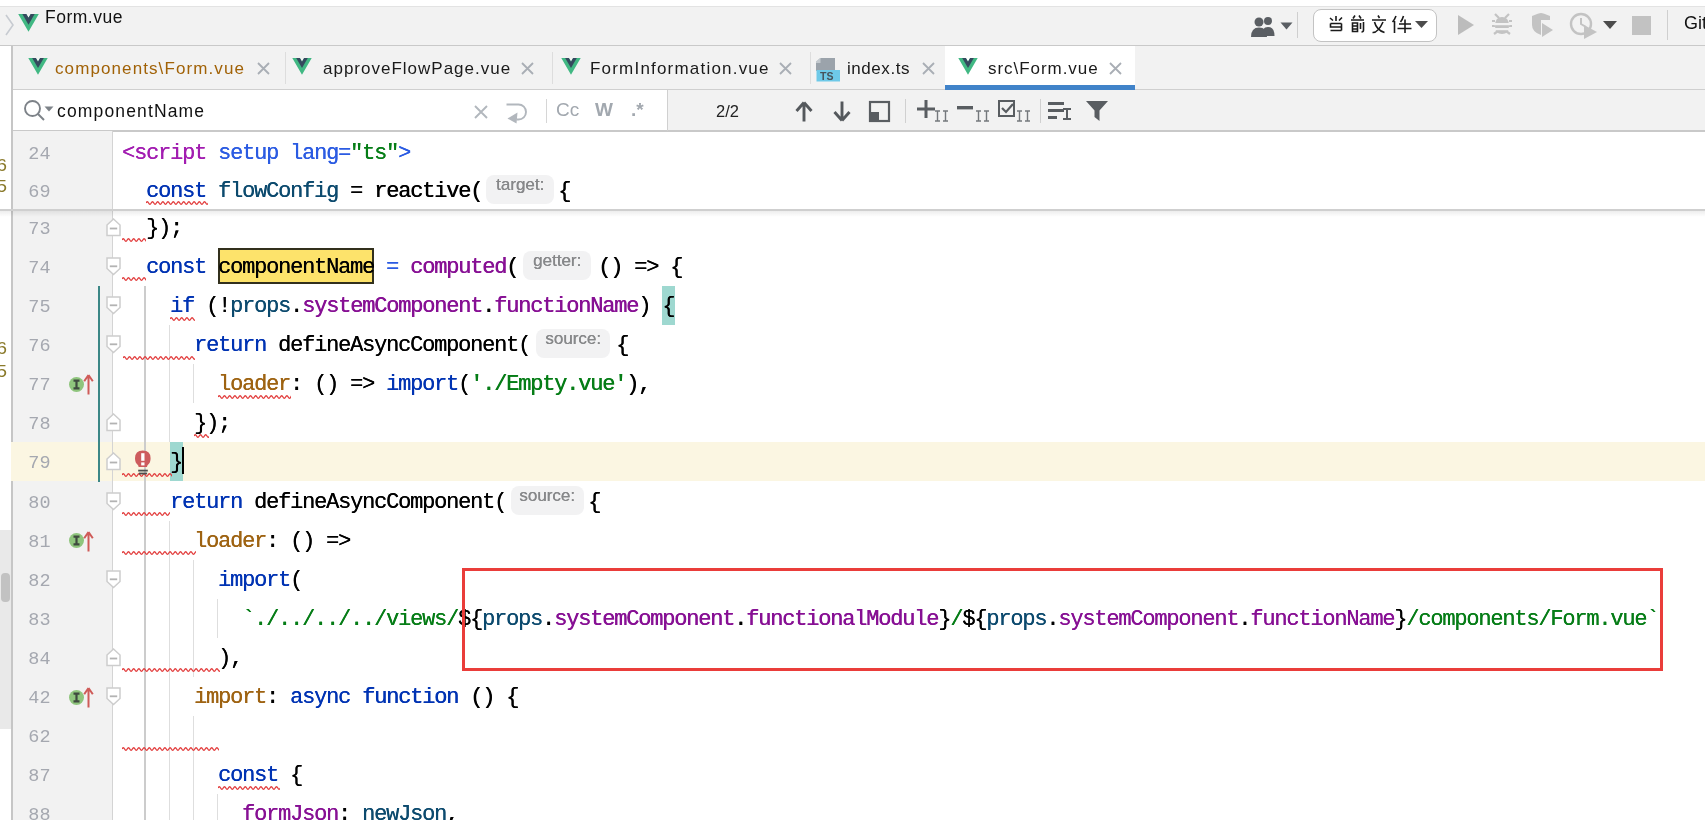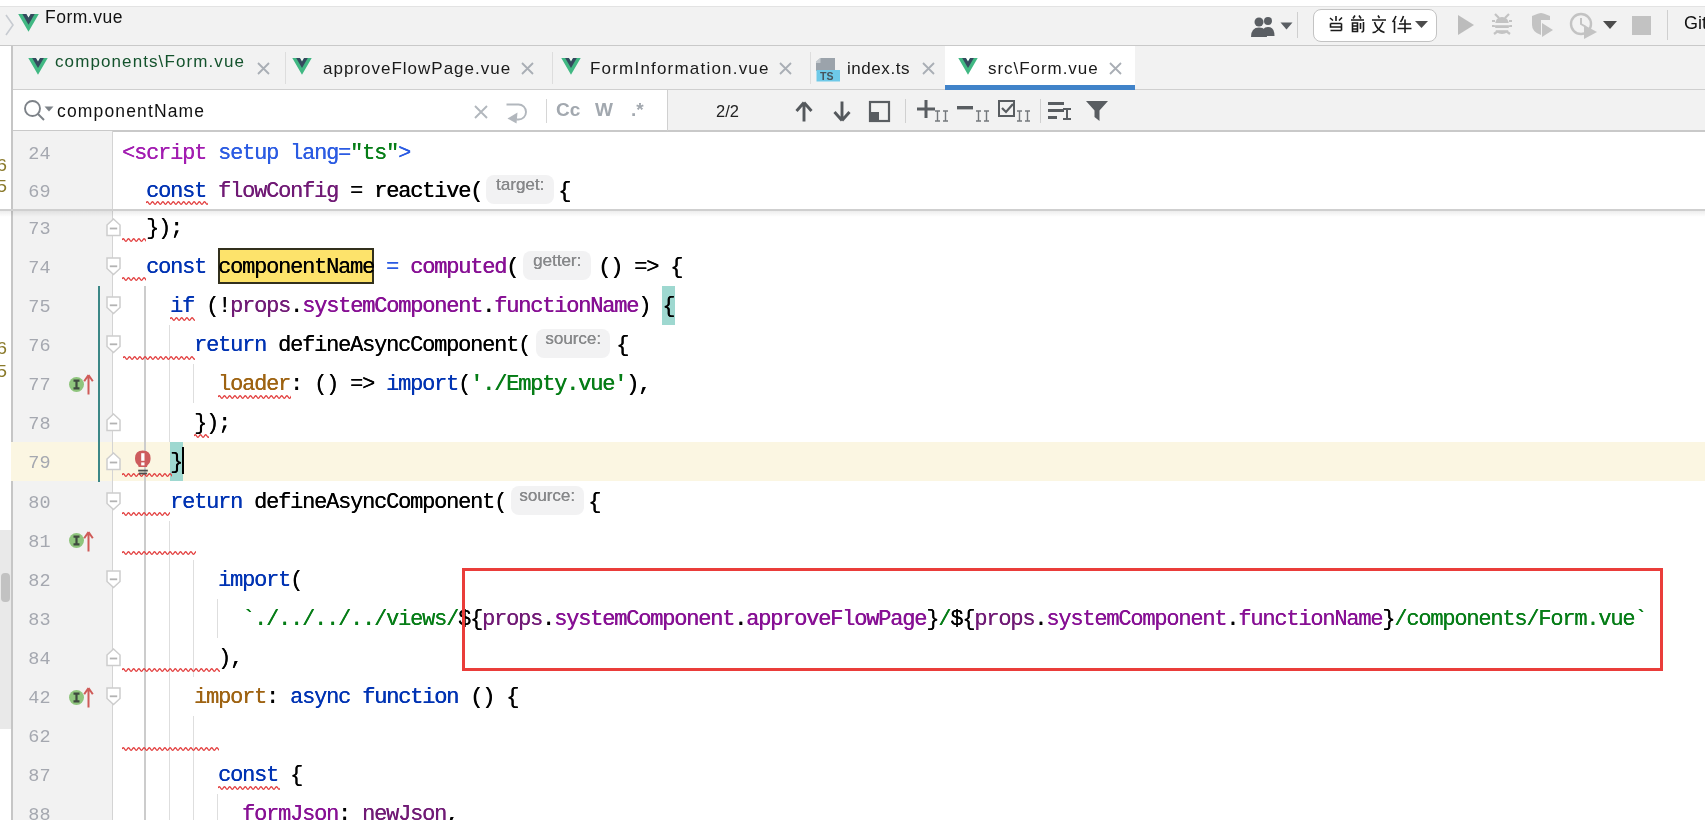--- a/index.html
+++ b/index.html
@@ -1,21 +1,21 @@
 <!DOCTYPE html>
 <html><head><meta charset="utf-8"><style>
 html,body{margin:0;padding:0}
 #app{position:relative;width:1705px;height:820px;background:#fff;overflow:hidden;
  font-family:"Liberation Sans",sans-serif;}
 .abs{position:absolute}
 .ln{position:absolute;left:122px;height:39.1px;line-height:42.2px;white-space:pre;text-shadow:0.3px 0 0 currentColor;
  font-family:"Liberation Mono",monospace;font-size:22px;letter-spacing:-1.202px;color:#000;z-index:5}
 .num{position:absolute;left:11px;width:39.5px;text-align:right;height:39.1px;line-height:44.2px;
  font-family:"Liberation Mono",monospace;font-size:18.5px;color:#a5a8b0;z-index:5}
-.k{color:#0033b3}.a{color:#2b5be2}.tg{color:#a21db1}.s{color:#067d17}.v{color:#701a75}
+.k{color:#0033b3}.a{color:#2b5be2}.tg{color:#a21db1}.s{color:#067d17}.v{color:#0c4a6e}
 .m{color:#871094}.o{color:#9e6312}.it{}
 .tabtx{font-size:17px;color:#1a1a1a}
 </style></head><body>
 <div id="app">
 
 <div class="abs" style="left:0;top:0;width:1705px;height:7px;background:#fff"></div>
 <div class="abs" style="left:0;top:6px;width:1705px;height:1px;background:#e3e3e3"></div>
 <div class="abs" style="left:0;top:7px;width:1705px;height:38px;background:#f2f2f2"></div>
 <div class="abs" style="left:0;top:45px;width:1705px;height:1px;background:#c9c9c9"></div>
 <svg class="abs" style="left:3px;top:13px" width="12" height="24" viewBox="0 0 12 24">
@@ -74,21 +74,21 @@
 <div class="abs" style="left:1667px;top:10px;width:1px;height:30px;background:#cfcfcf"></div>
 <div class="abs" style="left:1684px;top:13px;font-size:18px;color:#111">Git</div>
 <div class="abs" style="left:11px;top:46px;width:1694px;height:44px;background:#f2f2f2"></div>
 <div class="abs" style="left:0;top:89px;width:1705px;height:1.5px;background:#cfcfcf"></div>
 <div class="abs" style="left:945px;top:46px;width:190px;height:44px;background:#fff"></div>
 <div class="abs" style="left:945px;top:85px;width:190px;height:5px;background:#4083c9"></div>
 <svg class="abs" style="left:28px;top:58px" width="20" height="17" viewBox="0 0 24 21">
       <path d="M0 0 h9.4 L12 4.5 L14.6 0 H24 L12 20.8 Z" fill="#41b883"></path>
       <path d="M4.8 0 L12 12.5 L19.2 0 H14.6 L12 4.5 L9.4 0 Z" fill="#35495e"></path>
     </svg>
-<div class="abs tabtx" style="left:55px;top:52px;color:#14532d;letter-spacing:1.1px">components\Form.vue</div>
+<div class="abs tabtx" style="left:55px;top:59px;color:#a16207;letter-spacing:1.1px">components\Form.vue</div>
 <svg class="abs" style="left:257px;top:62px" width="13" height="13" viewBox="0 0 13 13">
       <path d="M1 1 L12 12 M12 1 L1 12" stroke="#a9aeb5" stroke-width="1.8"></path>
     </svg>
 <div class="abs" style="left:285px;top:52px;width:1px;height:32px;background:#dddddd"></div>
 <svg class="abs" style="left:292px;top:58px" width="20" height="17" viewBox="0 0 24 21">
       <path d="M0 0 h9.4 L12 4.5 L14.6 0 H24 L12 20.8 Z" fill="#41b883"></path>
       <path d="M4.8 0 L12 12.5 L19.2 0 H14.6 L12 4.5 L9.4 0 Z" fill="#35495e"></path>
     </svg>
 <div class="abs tabtx" style="left:323px;top:59px;color:#1a1a1a;letter-spacing:1.0px">approveFlowPage.vue</div>
 <svg class="abs" style="left:521px;top:62px" width="13" height="13" viewBox="0 0 13 13">
@@ -132,21 +132,21 @@
     </svg>
 <div class="abs" style="left:57px;top:101px;font-size:17.5px;letter-spacing:1.15px;color:#111">componentName</div>
 <svg class="abs" style="left:474px;top:105px" width="14" height="14" viewBox="0 0 14 14">
       <path d="M1 1 L13 13 M13 1 L1 13" stroke="#b2b7bd" stroke-width="1.9"></path>
     </svg>
 <svg class="abs" style="left:504px;top:100px" width="28" height="26" viewBox="0 0 28 26">
       <path d="M2.5 4.5 h12 a7.5 7.5 0 0 1 0 15 h-2" stroke="#b2b7bd" stroke-width="1.9" fill="none"></path>
       <path d="M13.5 12.5 L3.5 18.5 L12.5 23.5 z" fill="#b2b7bd"></path>
     </svg>
 <div class="abs" style="left:546px;top:99px;width:1px;height:24px;background:#d6d6d6"></div>
-<div class="abs" style="left:556px;top:99px;font-size:19px;color:#a2a8af;font-weight:bold">Cc</div>
+<div class="abs" style="left:556px;top:99px;font-size:19px;color:#a2a8af;font-weight:normal">Cc</div>
 <div class="abs" style="left:595px;top:99px;font-size:19px;color:#a2a8af;font-weight:bold">W</div>
 <div class="abs" style="left:631px;top:99px;font-size:19px;color:#a2a8af;font-weight:bold">.*</div>
 <div class="abs" style="left:667px;top:90px;width:1px;height:41px;background:#d0d0d0"></div>
 <div class="abs" style="left:716px;top:102px;font-size:16.5px;color:#222">2/2</div>
 <svg class="abs" style="left:793px;top:100px" width="22" height="23" viewBox="0 0 22 23">
       <path d="M11 2.5 v19 M11 2.5 l-7.5 8.5 M11 2.5 l7.5 8.5" stroke="#54585c" stroke-width="2.9" fill="none"></path>
     </svg>
 <svg class="abs" style="left:831px;top:100px" width="22" height="23" viewBox="0 0 22 23">
       <path d="M11 20.5 v-19 M11 20.5 l-7.5 -8.5 M11 20.5 l7.5 -8.5" stroke="#54585c" stroke-width="2.9" fill="none"></path>
     </svg>
@@ -335,22 +335,23 @@
 <div class="ln" style="top:132.5px"><span class="tg">&lt;script</span><span class="a"> setup lang</span><span class="a">=</span><span class="s">"ts"</span><span class="a">&gt;</span></div>
 <div class="ln" style="top:170.5px">  <span class="k">const</span> <span class="v">flowConfig</span> = <span class="it">reactive</span>(<span style="display:inline-block;height:29px;line-height:29px;position:relative;top:-1.5px;border-radius:8px;background:#f2f2f3;color:#87888a;font:17px &quot;Liberation Sans&quot;,sans-serif;letter-spacing:normal;text-align:center;vertical-align:middle;margin:0 4px 0 4px;width:68px">target:</span>{</div>
 <div class="ln" style="top:207.8px">  });</div>
 <div class="ln" style="top:246.9px">  <span class="k">const</span> componentName <span class="a">=</span> <span class="m">computed</span>(<span style="display:inline-block;height:29px;line-height:29px;position:relative;top:-1.5px;border-radius:8px;background:#f2f2f3;color:#87888a;font:17px &quot;Liberation Sans&quot;,sans-serif;letter-spacing:normal;text-align:center;vertical-align:middle;margin:0 7px 0 5px;width:68px">getter:</span>() =&gt; {</div>
 <div class="ln" style="top:286.0px">    <span class="k">if</span> (!<span class="v">props</span>.<span class="m">systemComponent</span>.<span class="m">functionName</span>) {</div>
 <div class="ln" style="top:325.1px">      <span class="k">return</span> <span class="it">defineAsyncComponent</span>(<span style="display:inline-block;height:29px;line-height:29px;position:relative;top:-1.5px;border-radius:8px;background:#f2f2f3;color:#87888a;font:17px &quot;Liberation Sans&quot;,sans-serif;letter-spacing:normal;text-align:center;vertical-align:middle;margin:0 6px 0 6px;width:74px">source:</span>{</div>
 <div class="ln" style="top:364.2px">        <span class="o">loader</span>: () =&gt; <span class="k">import</span>(<span class="s">'./Empty.vue'</span>),</div>
 <div class="ln" style="top:403.3px">      });</div>
 <div class="ln" style="top:442.4px">    }</div>
 <div class="ln" style="top:481.5px">    <span class="k">return</span> <span class="it">defineAsyncComponent</span>(<span style="display:inline-block;height:29px;line-height:29px;position:relative;top:-1.5px;border-radius:8px;background:#f2f2f3;color:#87888a;font:17px &quot;Liberation Sans&quot;,sans-serif;letter-spacing:normal;text-align:center;vertical-align:middle;margin:0 4.5px 0 4.5px;width:73px">source:</span>{</div>
+<div class="ln" style="top:520.6px">      <span class="o">loader</span>: () =&gt;</div>
 <div class="ln" style="top:559.7px">        <span class="k">import</span>(</div>
-<div class="ln" style="top:598.8px">          <span class="s">`./../../../views/</span>${<span class="v">props</span>.<span class="m">systemComponent</span>.<span class="m">approveFlowPage</span>}<span class="s">/</span>${<span class="v">props</span>.<span class="m">systemComponent</span>.<span class="m">functionName</span>}<span class="s">/components/Form.vue`</span></div>
+<div class="ln" style="top:598.8px">          <span class="s">`./../../../views/</span>${<span class="v">props</span>.<span class="m">systemComponent</span>.<span class="m">functionalModule</span>}<span class="s">/</span>${<span class="v">props</span>.<span class="m">systemComponent</span>.<span class="m">functionName</span>}<span class="s">/components/Form.vue`</span></div>
 <div class="ln" style="top:637.9px">        ),</div>
 <div class="ln" style="top:677.0px">      <span class="o">import</span>: <span class="k">async</span> <span class="k">function</span> () {</div>
 <div class="ln" style="top:755.2px">        <span class="k">const</span> {</div>
 <div class="ln" style="top:794.3px">          <span class="m">formJson</span>: <span class="v">newJson</span>,</div>
 <div class="abs" style="left:181.5px;top:447.4px;width:2.5px;height:27px;background:#000;z-index:7"></div>
 <div class="abs" style="left:0;top:209px;width:1705px;height:1.5px;background:#cfcfcf;z-index:8"></div>
 <div class="abs" style="left:0;top:210.5px;width:1705px;height:6px;z-index:8;background:linear-gradient(rgba(0,0,0,0.07),rgba(0,0,0,0))"></div>
 <div class="abs" style="left:462px;top:568px;width:1201px;height:103px;border:3px solid #ea3d3a;box-sizing:border-box;z-index:9"></div>
 </div>
 </body></html>

